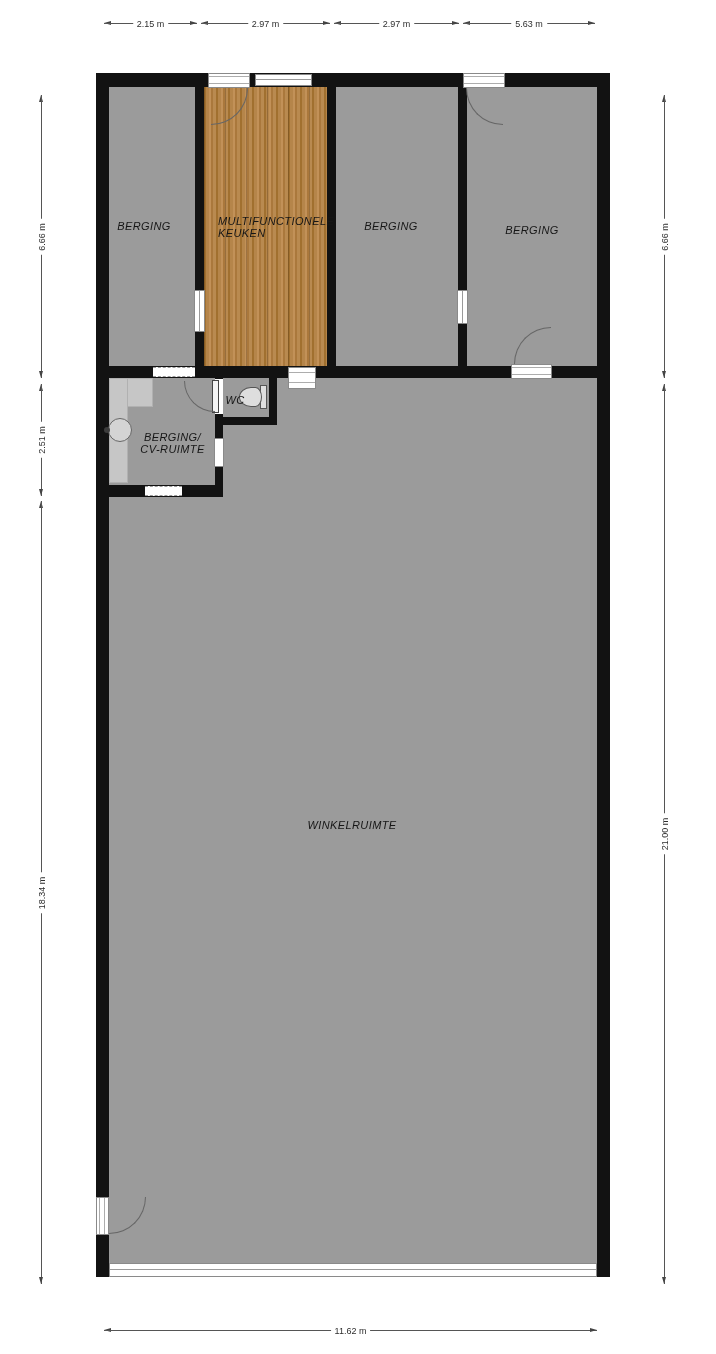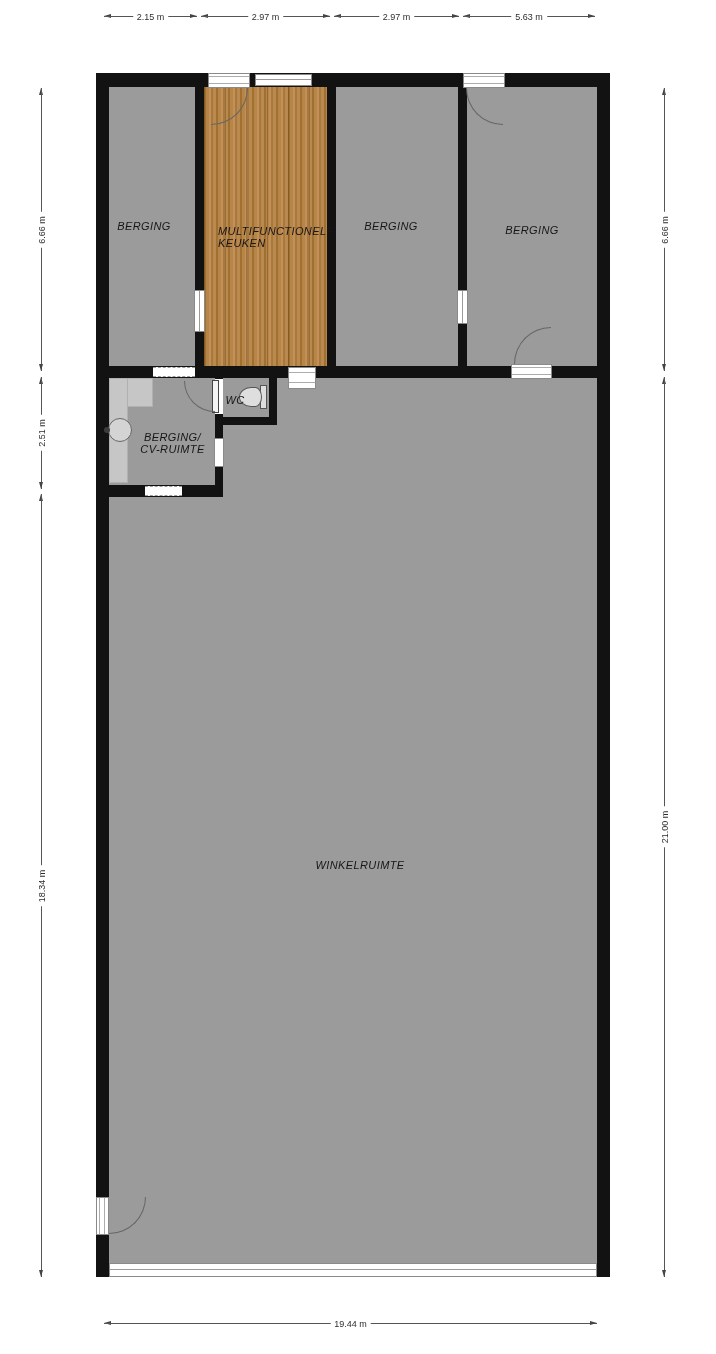--- a/index.html
+++ b/index.html
@@ -28,21 +28,21 @@
   .arc.tr { border-left:1px solid #666;  border-bottom:1px solid #666; border-bottom-left-radius:100% 100%; }
   .arc.br { border-left:1px solid #666;  border-top:1px solid #666;    border-top-left-radius:100% 100%; }
   .room-label { position:absolute; font-size:11px; letter-spacing:0.4px; color:#161616; line-height:12px;font-style:italic; }
   .center { text-align:center; }
   .fixture { position:absolute; box-sizing:border-box; }
   .sink-basin { border:1px solid #666; border-radius:50%; background:#d4d4d4; }
   .faucet { background:#3c3c3c; border-radius:50%; }
   .toilet-bowl { background:#dedede; border:1px solid #555; border-radius:52% 28% 28% 52% / 50% 50% 50% 50%; }
   .toilet-tank { background:#dedede; border:1px solid #555; }
   
-  .dim-h, .dim-v { position:absolute; }
+  .dim-h, .dim-v { position:absolute;margin-top:7px; }
   .dim-h { height:10px; }
   .dim-v { width:10px; }
   .dim-line-h { position:absolute; left:0; right:0; top:4px; border-top:1px solid #555; }
   .dim-line-v { position:absolute; top:0; bottom:0; left:4px; border-left:1px solid #555; }
   .dim-h::before { content:""; position:absolute; left:0; top:2px; width:0; height:0;
     border-right:7px solid #444; border-top:2.5px solid transparent; border-bottom:2.5px solid transparent; }
   .dim-h::after  { content:""; position:absolute; right:0; top:2px; width:0; height:0;
     border-left:7px solid #444; border-top:2.5px solid transparent; border-bottom:2.5px solid transparent; }
   .dim-v::before { content:""; position:absolute; top:0; left:2px; width:0; height:0;
     border-bottom:7px solid #444; border-left:2.5px solid transparent; border-right:2.5px solid transparent; }
@@ -106,32 +106,32 @@
   <div class="arc tl" style="left:109px;top:1197px;width:37px;height:37px;"></div>
 
   <div class="opening win-h" style="left:109px;top:1263px;width:488px;height:14px;"></div>
 
   <div class="fixture sink-basin" style="left:108px;top:418px;width:24px;height:24px;"></div>
   <div class="fixture faucet" style="left:104px;top:427px;width:6px;height:6px;"></div>
   <div class="fixture toilet-tank" style="left:260px;top:385px;width:7px;height:24px;"></div>
   <div class="fixture toilet-bowl" style="left:239px;top:387px;width:23px;height:20px;"></div>
 
   <div class="room-label center" style="left:99px;top:220px;width:90px;">BERGING</div>
-  <div class="room-label" style="left:218px;top:225px;width:89px;">
+  <div class="room-label" style="left:218px;top:215px;width:89px;">
     <span style="display:block;">MULTIFUNCTIONELE</span>
     <span style="display:block;">KEUKEN</span>
   </div>
   <div class="room-label center" style="left:346px;top:220px;width:90px;">BERGING</div>
   <div class="room-label center" style="left:487px;top:224px;width:90px;">BERGING</div>
   <div class="room-label center" style="left:130px;top:431px;width:85px;">
     <span style="display:block;">BERGING/</span>
     <span style="display:block;">CV-RUIMTE</span>
   </div>
   <div class="room-label center" style="left:222px;top:394px;width:26px;">WC</div>
-  <div class="room-label center" style="left:300px;top:819px;width:120px;margin-top:40px;">WINKELRUIMTE</div>
+  <div class="room-label center" style="left:292px;top:819px;width:120px;">WINKELRUIMTE</div>
 
   <div class="dim-h" style="left:104px;top:12px;width:93px;">
     <div class="dim-line-h"></div>
     <span class="dim-text">2.15 m</span>
   </div>
   <div class="dim-h" style="left:201px;top:12px;width:129px;">
     <div class="dim-line-h"></div>
     <span class="dim-text">2.97 m</span>
   </div>
   <div class="dim-h" style="left:334px;top:12px;width:125px;">
@@ -160,16 +160,16 @@
     <div class="dim-line-v"></div>
     <span class="dim-text">6.66 m</span>
   </div>
   <div class="dim-v" style="left:660px;top:377px;height:900px;">
     <div class="dim-line-v"></div>
     <span class="dim-text">21.00 m</span>
   </div>
 
   <div class="dim-h" style="left:104px;top:1319px;width:493px;">
     <div class="dim-line-h"></div>
-    <span class="dim-text">19.44 m</span>
+    <span class="dim-text">11.62 m</span>
   </div>
 
 </div>
 
 </body></html>

